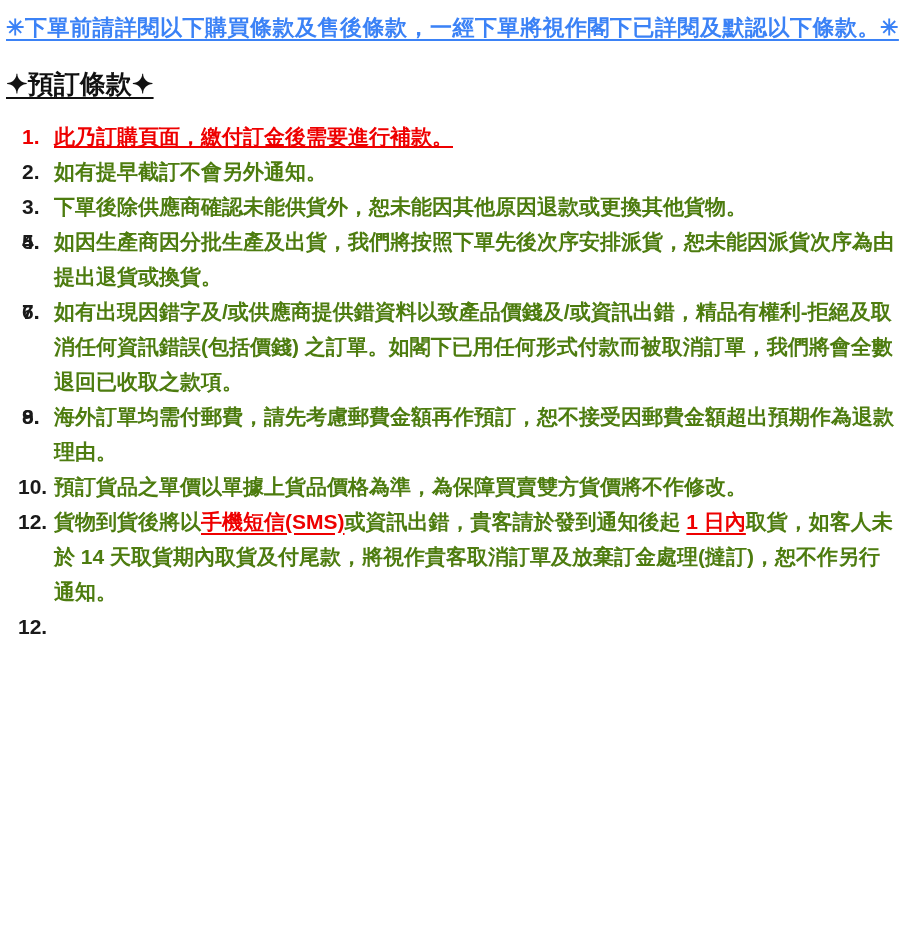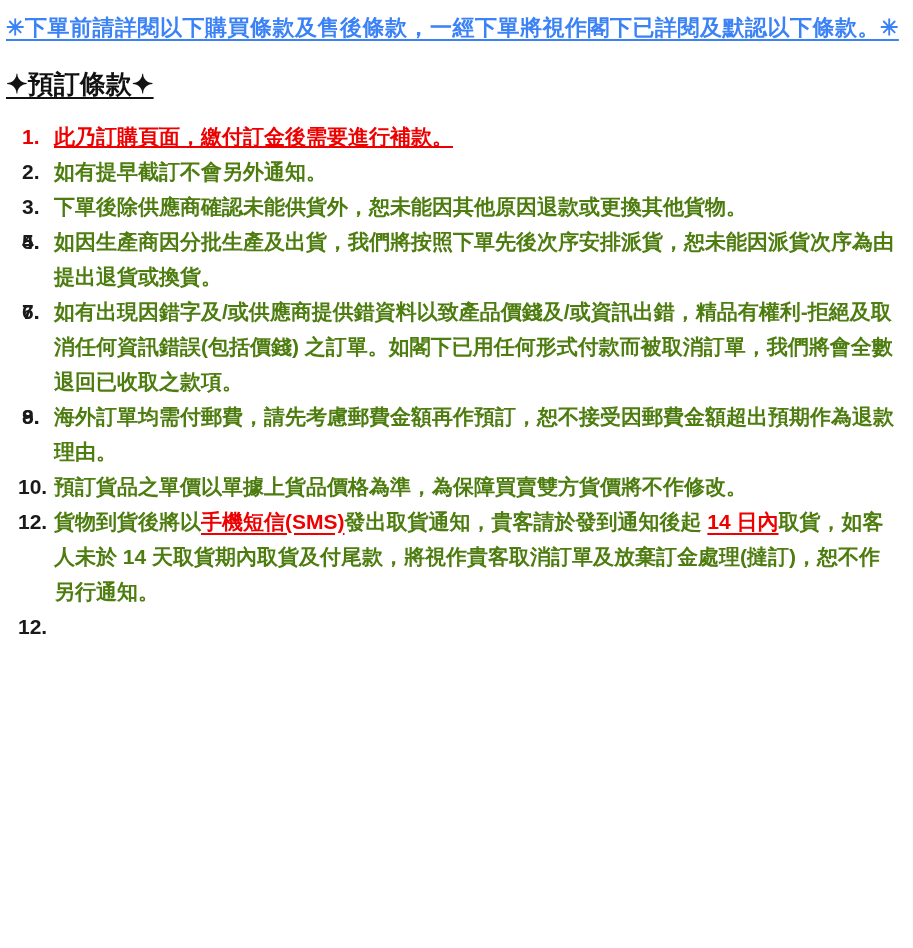--- a/index.html
+++ b/index.html
@@ -74,16 +74,16 @@
       <li class="red-item"><span class="num">1.</span><span><span class="seg-red">此乃訂購頁面，繳付訂金後需要進行補款。</span></span></li>
       <li><span class="num">2.</span><span><span class="seg-normal">如有提早截訂不會另外通知。</span></span></li>
       <li><span class="num">3.</span><span><span class="seg-normal">下單後除供應商確認未能供貨外，恕未能因其他原因退款或更換其他貨物。</span></span></li>
       <li><span class="num">4.</span></li>
       <li><span class="num">5.</span><span><span class="seg-normal">如因生產商因分批生產及出貨，我們將按照下單先後次序安排派貨，恕未能因派貨次序為由提出退貨或換貨。</span></span></li>
       <li><span class="num">6.</span></li>
       <li><span class="num">7.</span><span><span class="seg-normal">如有出現因錯字及/或供應商提供錯資料以致產品價錢及/或資訊出錯，精品有權利-拒絕及取消任何資訊錯誤(包括價錢) 之訂單。如閣下已用任何形式付款而被取消訂單，我們將會全數退回已收取之款項。</span></span></li>
       <li><span class="num">8.</span></li>
       <li><span class="num">9.</span><span><span class="seg-normal">海外訂單均需付郵費，請先考慮郵費金額再作預訂，恕不接受因郵費金額超出預期作為退款理由。</span></span></li>
       <li class="wide-num"><span class="num">10.</span><span><span class="seg-normal">預訂貨品之單價以單據上貨品價格為準，為保障買賣雙方貨價將不作修改。</span></span></li>
-      <li class="wide-num"><span class="num">12.</span><span><span class="seg-normal">貨物到貨後將以</span><span class="seg-red-u">手機短信(SMS)</span><span class="seg-normal">發出取貨通知，貴客請於發到通知後起 </span><span class="seg-red-u">14 日內</span><span class="seg-normal">取貨，如客人未於 14 天取貨期內取貨及付尾款，將視作貴客取消訂單及放棄訂金處理(撻訂)，恕不作另行通知。</span></span></li>
+      <li class="wide-num"><span class="num">12.</span><span><span class="seg-normal">貨物到貨後將以</span><span class="seg-red-u">手機短信(SMS)</span><span class="seg-normal">或資訊出錯，貴客請於發到通知後起 </span><span class="seg-red-u">1 日內</span><span class="seg-normal">取貨，如客人未於 14 天取貨期內取貨及付尾款，將視作貴客取消訂單及放棄訂金處理(撻訂)，恕不作另行通知。</span></span></li>
       <li class="wide-num"><span class="num">12.</span></li>
     </ol>
 </div>
 
 </body></html>

